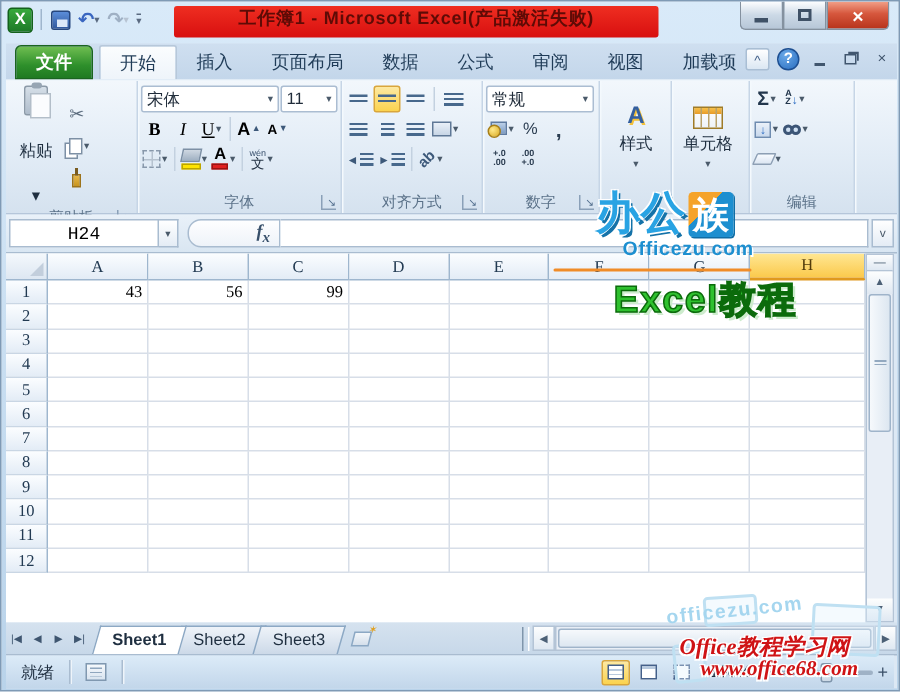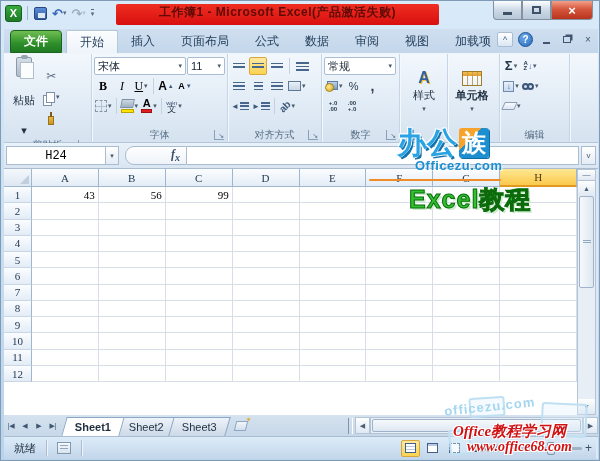--- a/index.html
+++ b/index.html
@@ -243,22 +243,22 @@
   </div>
 
   <div id="client">
 
     <div id="tabrow">
       <div id="file-btn">文件</div>
       <div id="ribbon-tabs">
           <div class="rtab active">开始</div>
           <div class="rtab">插入</div>
           <div class="rtab">页面布局</div>
+          <div class="rtab">数据</div>
           <div class="rtab">公式</div>
-          <div class="rtab">数据</div>
           <div class="rtab">审阅</div>
           <div class="rtab">视图</div>
           <div class="rtab">加载项</div>
         </div>
       <div id="tabrow-right">
         <div class="chevron-up">^</div>
         <div class="help-circle">?</div>
         <div class="doc-btn">
             <div class="doc-min"></div>
           </div>
@@ -471,21 +471,21 @@
             <span class="dd">▾</span>
           </div>
         </div>
         <div class="glabel-row">
             <span class="glabel" style="visibility:hidden;">样式</span>
           </div>
       </div>
 
       <div class="rgroup" style="width:52px;">
         <div class="gbody">
-          <div class="bigbtn" style="flex:1;font-weight:bold;">
+          <div class="bigbtn" style="flex:1;">
             <div class="cells-icon"></div>
             <span class="blabel">单元格</span>
             <span class="dd">▾</span>
           </div>
         </div>
         <div class="glabel-row">
             <span class="glabel" style="visibility:hidden;">单元格</span>
           </div>
       </div>
 

